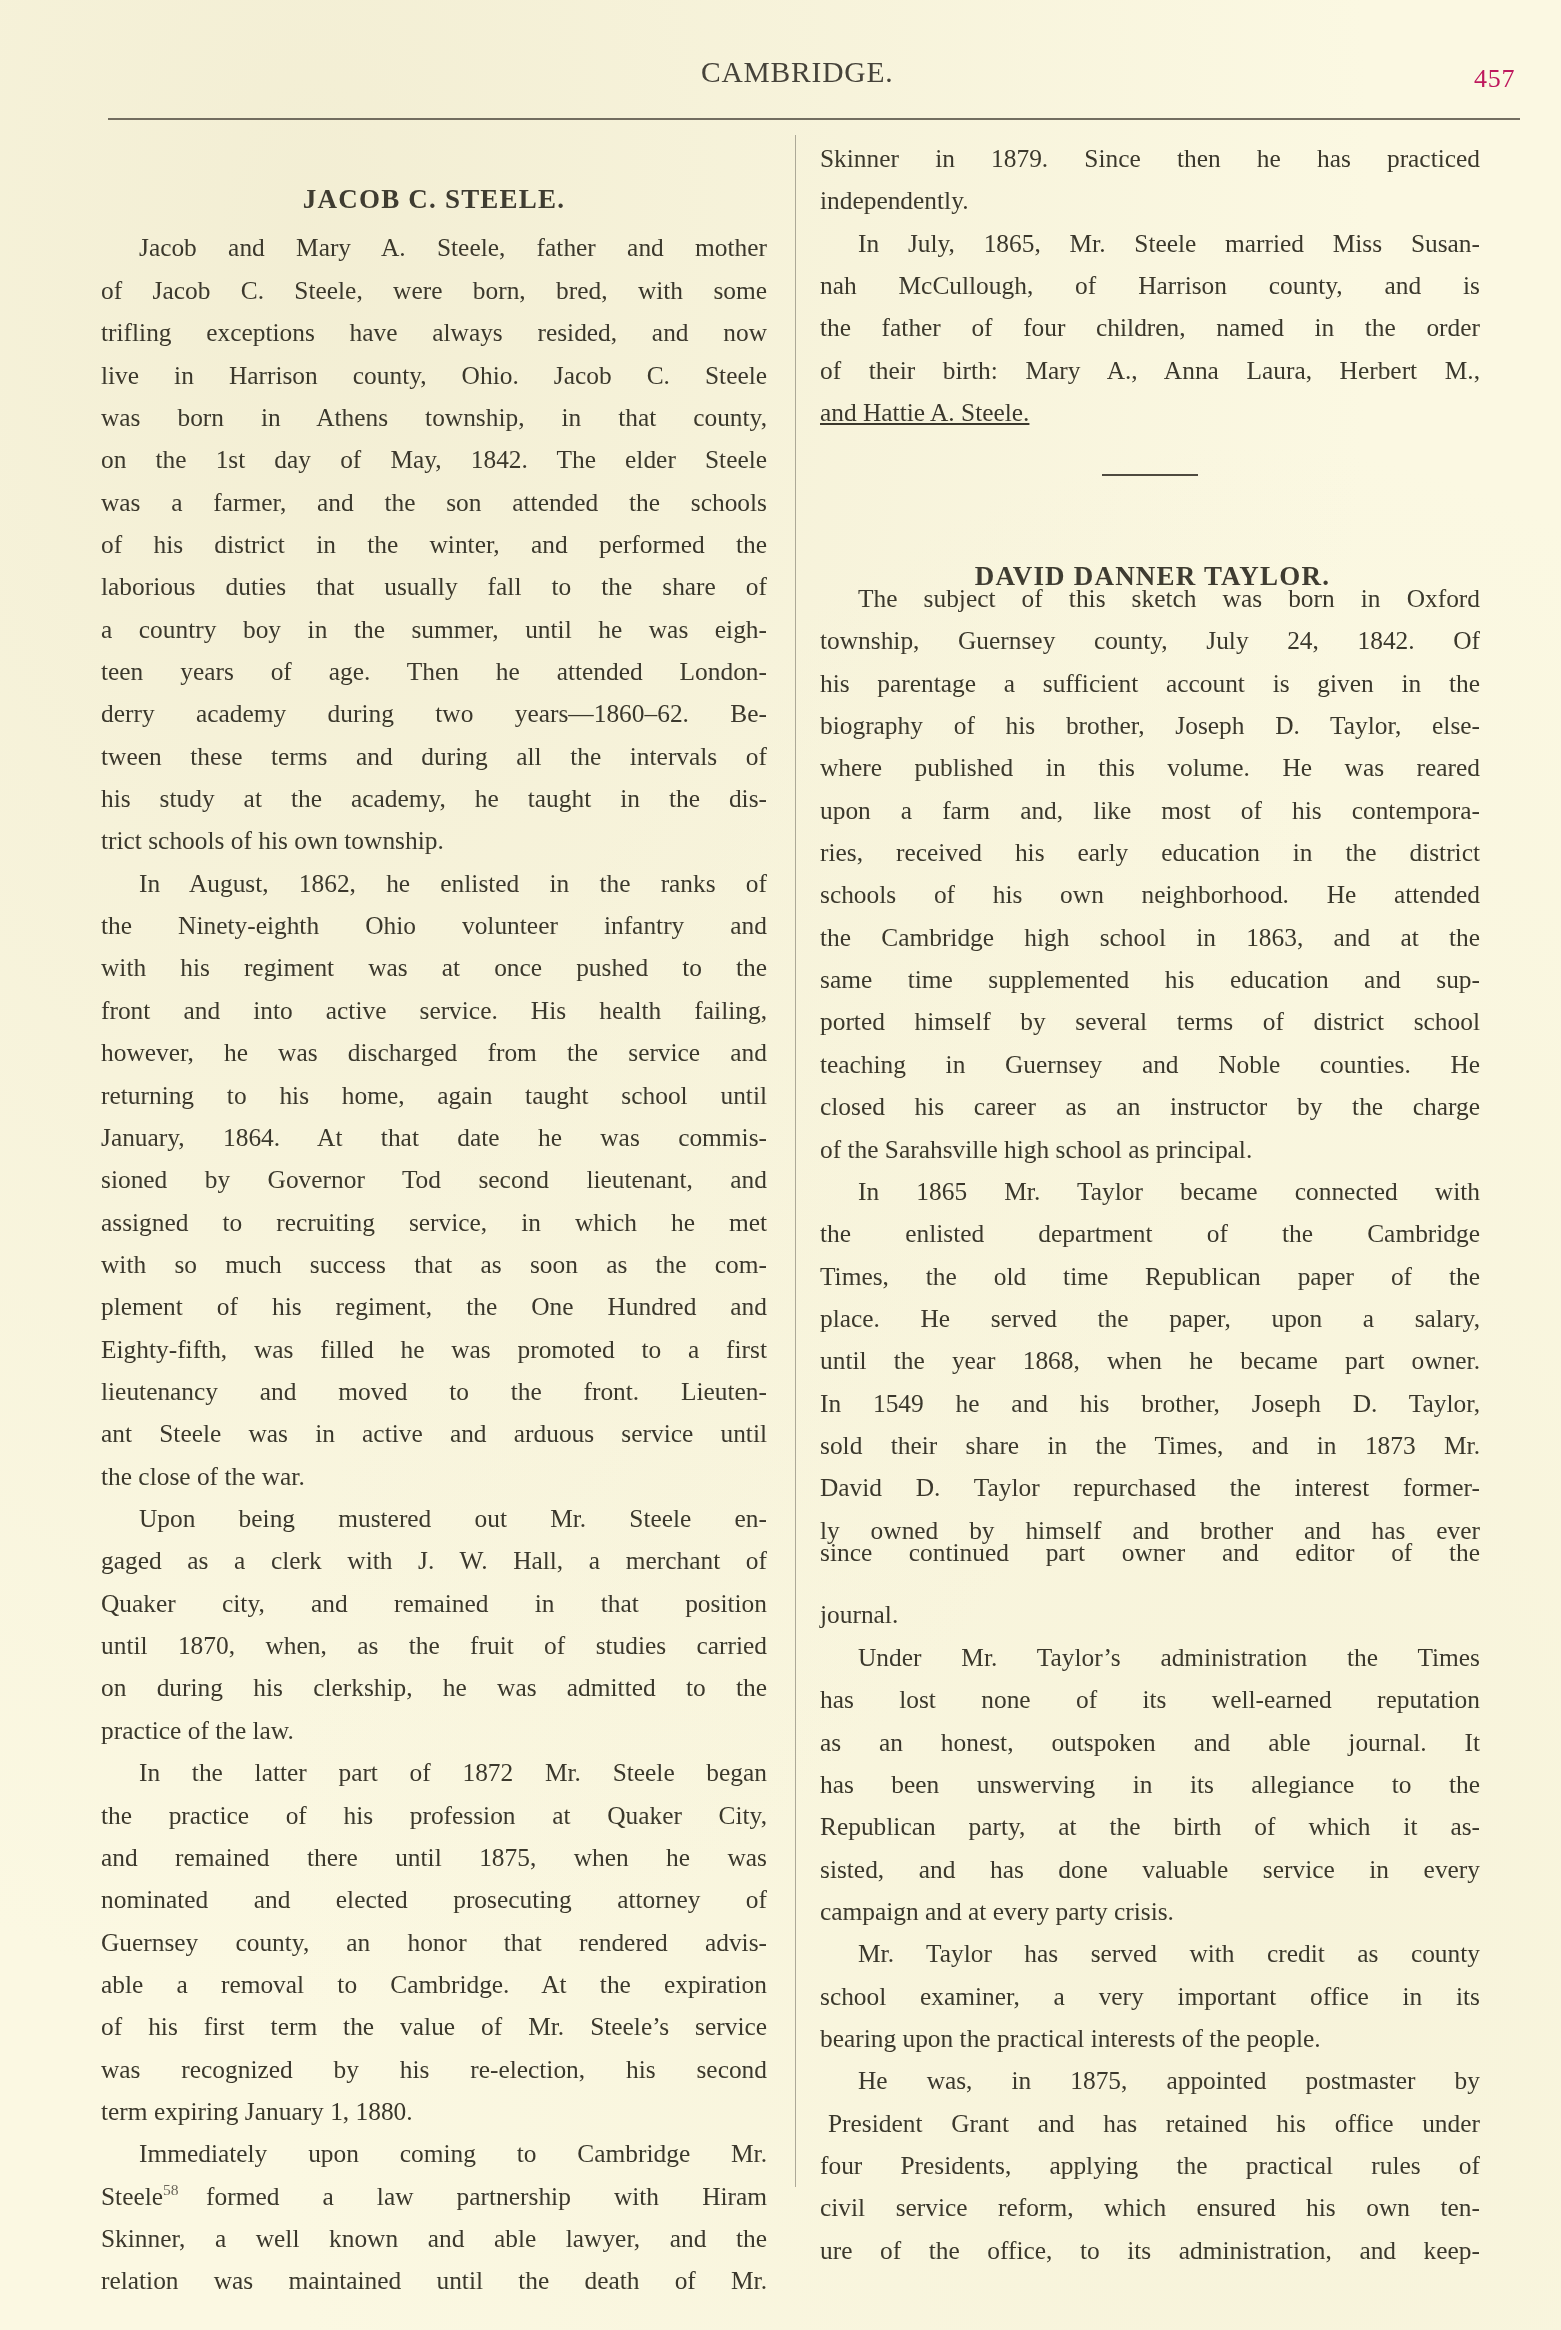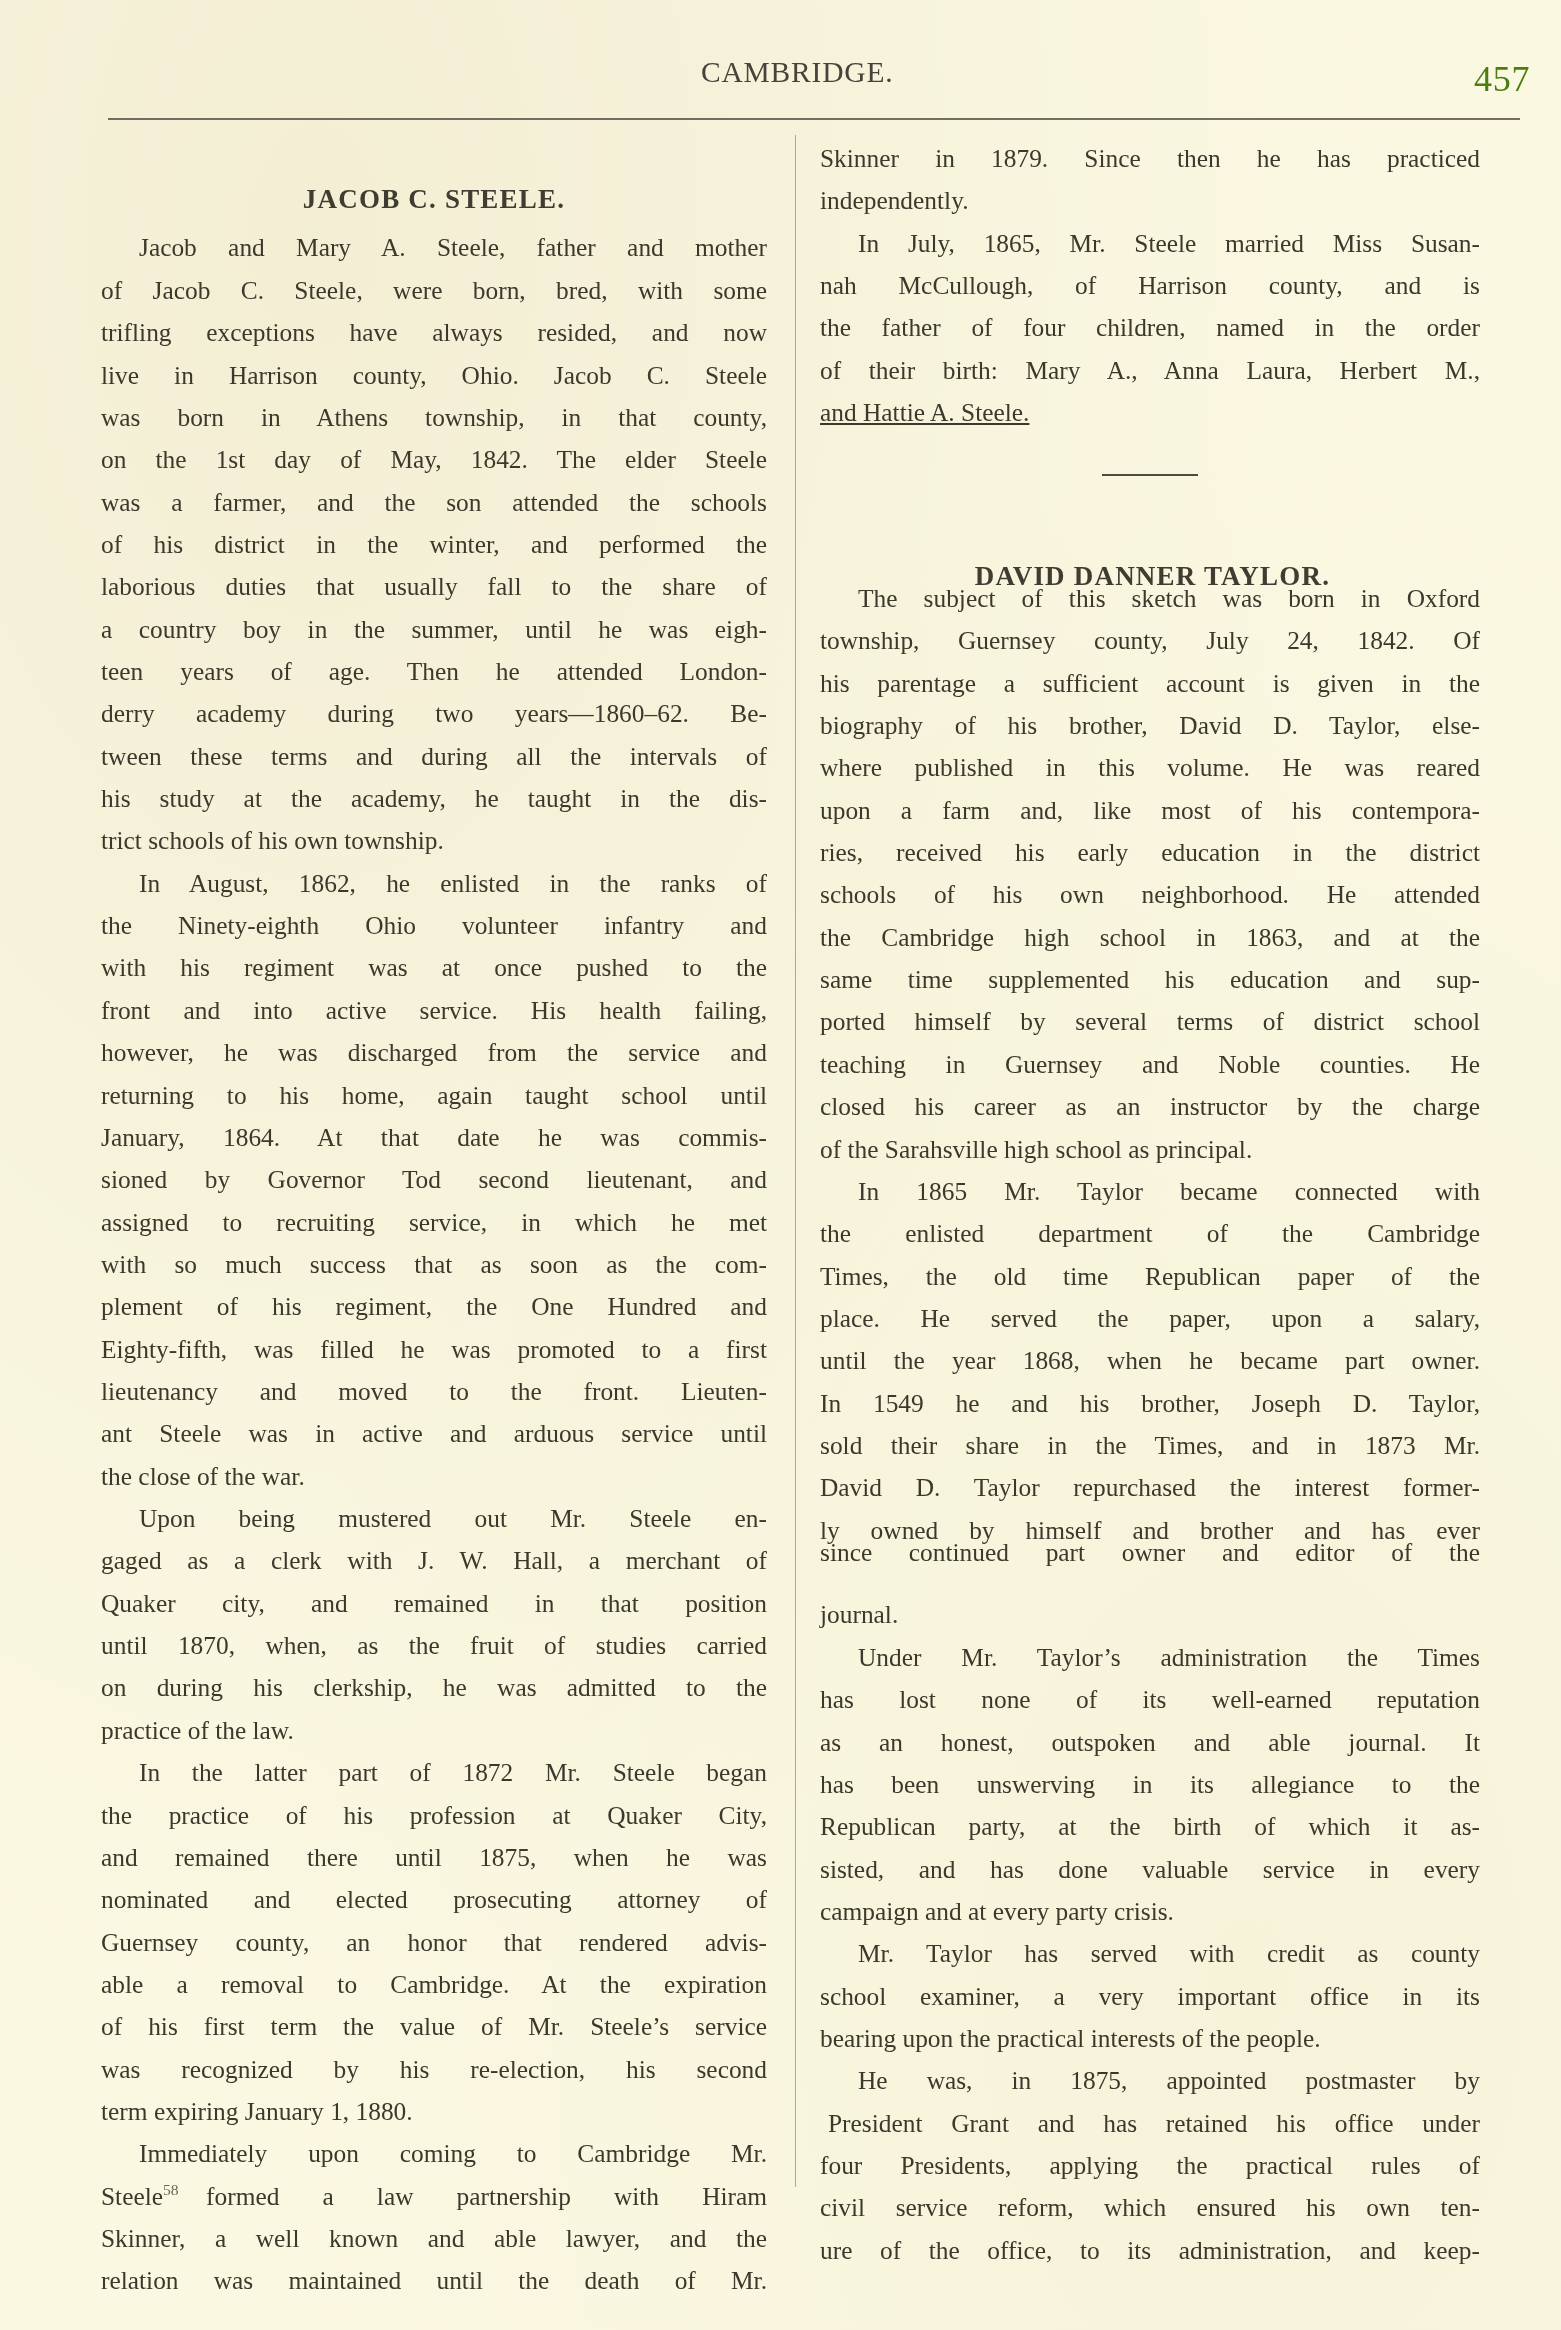--- a/index.html
+++ b/index.html
@@ -34,23 +34,23 @@
     font-size: 29.5px;
     letter-spacing: 0.8px;
     line-height: 36px;
     color: #46433a;
     white-space: nowrap;
   }
   .folio {
     position: absolute;
     left: 1474px;
     top: 6.6px;
-    font-size: 36px;
+    font-size: 26px;
     line-height: 36px;
-    color: #4d7c0f;
+    color: #be185d;
     letter-spacing: 0.8px;
   }
   .head-rule {
     position: absolute;
     left: 108px;
     width: 1412px;
     top: 118px;
     height: 1.6px;
     background: #5a564a;
     opacity: 0.85;
@@ -192,21 +192,21 @@
       <div class="line indent" style="top: 227px;">In July, 1865, Mr. Steele married Miss Susan-</div>
       <div class="line" style="top: 269px;">nah McCullough, of Harrison county, and is</div>
       <div class="line" style="top: 311px;">the father of four children, named in the order</div>
       <div class="line" style="top: 354px;">of their birth: Mary A., Anna Laura, Herbert M.,</div>
       <div class="line last" style="top: 396px; text-decoration: underline;">and Hattie A. Steele.</div>
     </div>
     <div>
       <div class="line indent" style="top: 582px;">The subject of this sketch was born in Oxford</div>
       <div class="line" style="top: 624px;">township, Guernsey county, July 24, 1842. Of</div>
       <div class="line" style="top: 667px;">his parentage a sufficient account is given in the</div>
-      <div class="line" style="top: 709px;">biography of his brother, David D. Taylor, else-</div>
+      <div class="line" style="top: 709px;">biography of his brother, Joseph D. Taylor, else-</div>
       <div class="line" style="top: 751px;">where published in this volume. He was reared</div>
       <div class="line" style="top: 794px;">upon a farm and, like most of his contempora-</div>
       <div class="line" style="top: 836px;">ries, received his early education in the district</div>
       <div class="line" style="top: 878px;">schools of his own neighborhood. He attended</div>
       <div class="line" style="top: 921px;">the Cambridge high school in 1863, and at the</div>
       <div class="line" style="top: 963px;">same time supplemented his education and sup-</div>
       <div class="line" style="top: 1005px;">ported himself by several terms of district school</div>
       <div class="line" style="top: 1048px;">teaching in Guernsey and Noble counties. He</div>
       <div class="line" style="top: 1090px;">closed his career as an instructor by the charge</div>
       <div class="line last" style="top: 1133px;">of the Sarahsville high school as principal.</div>

